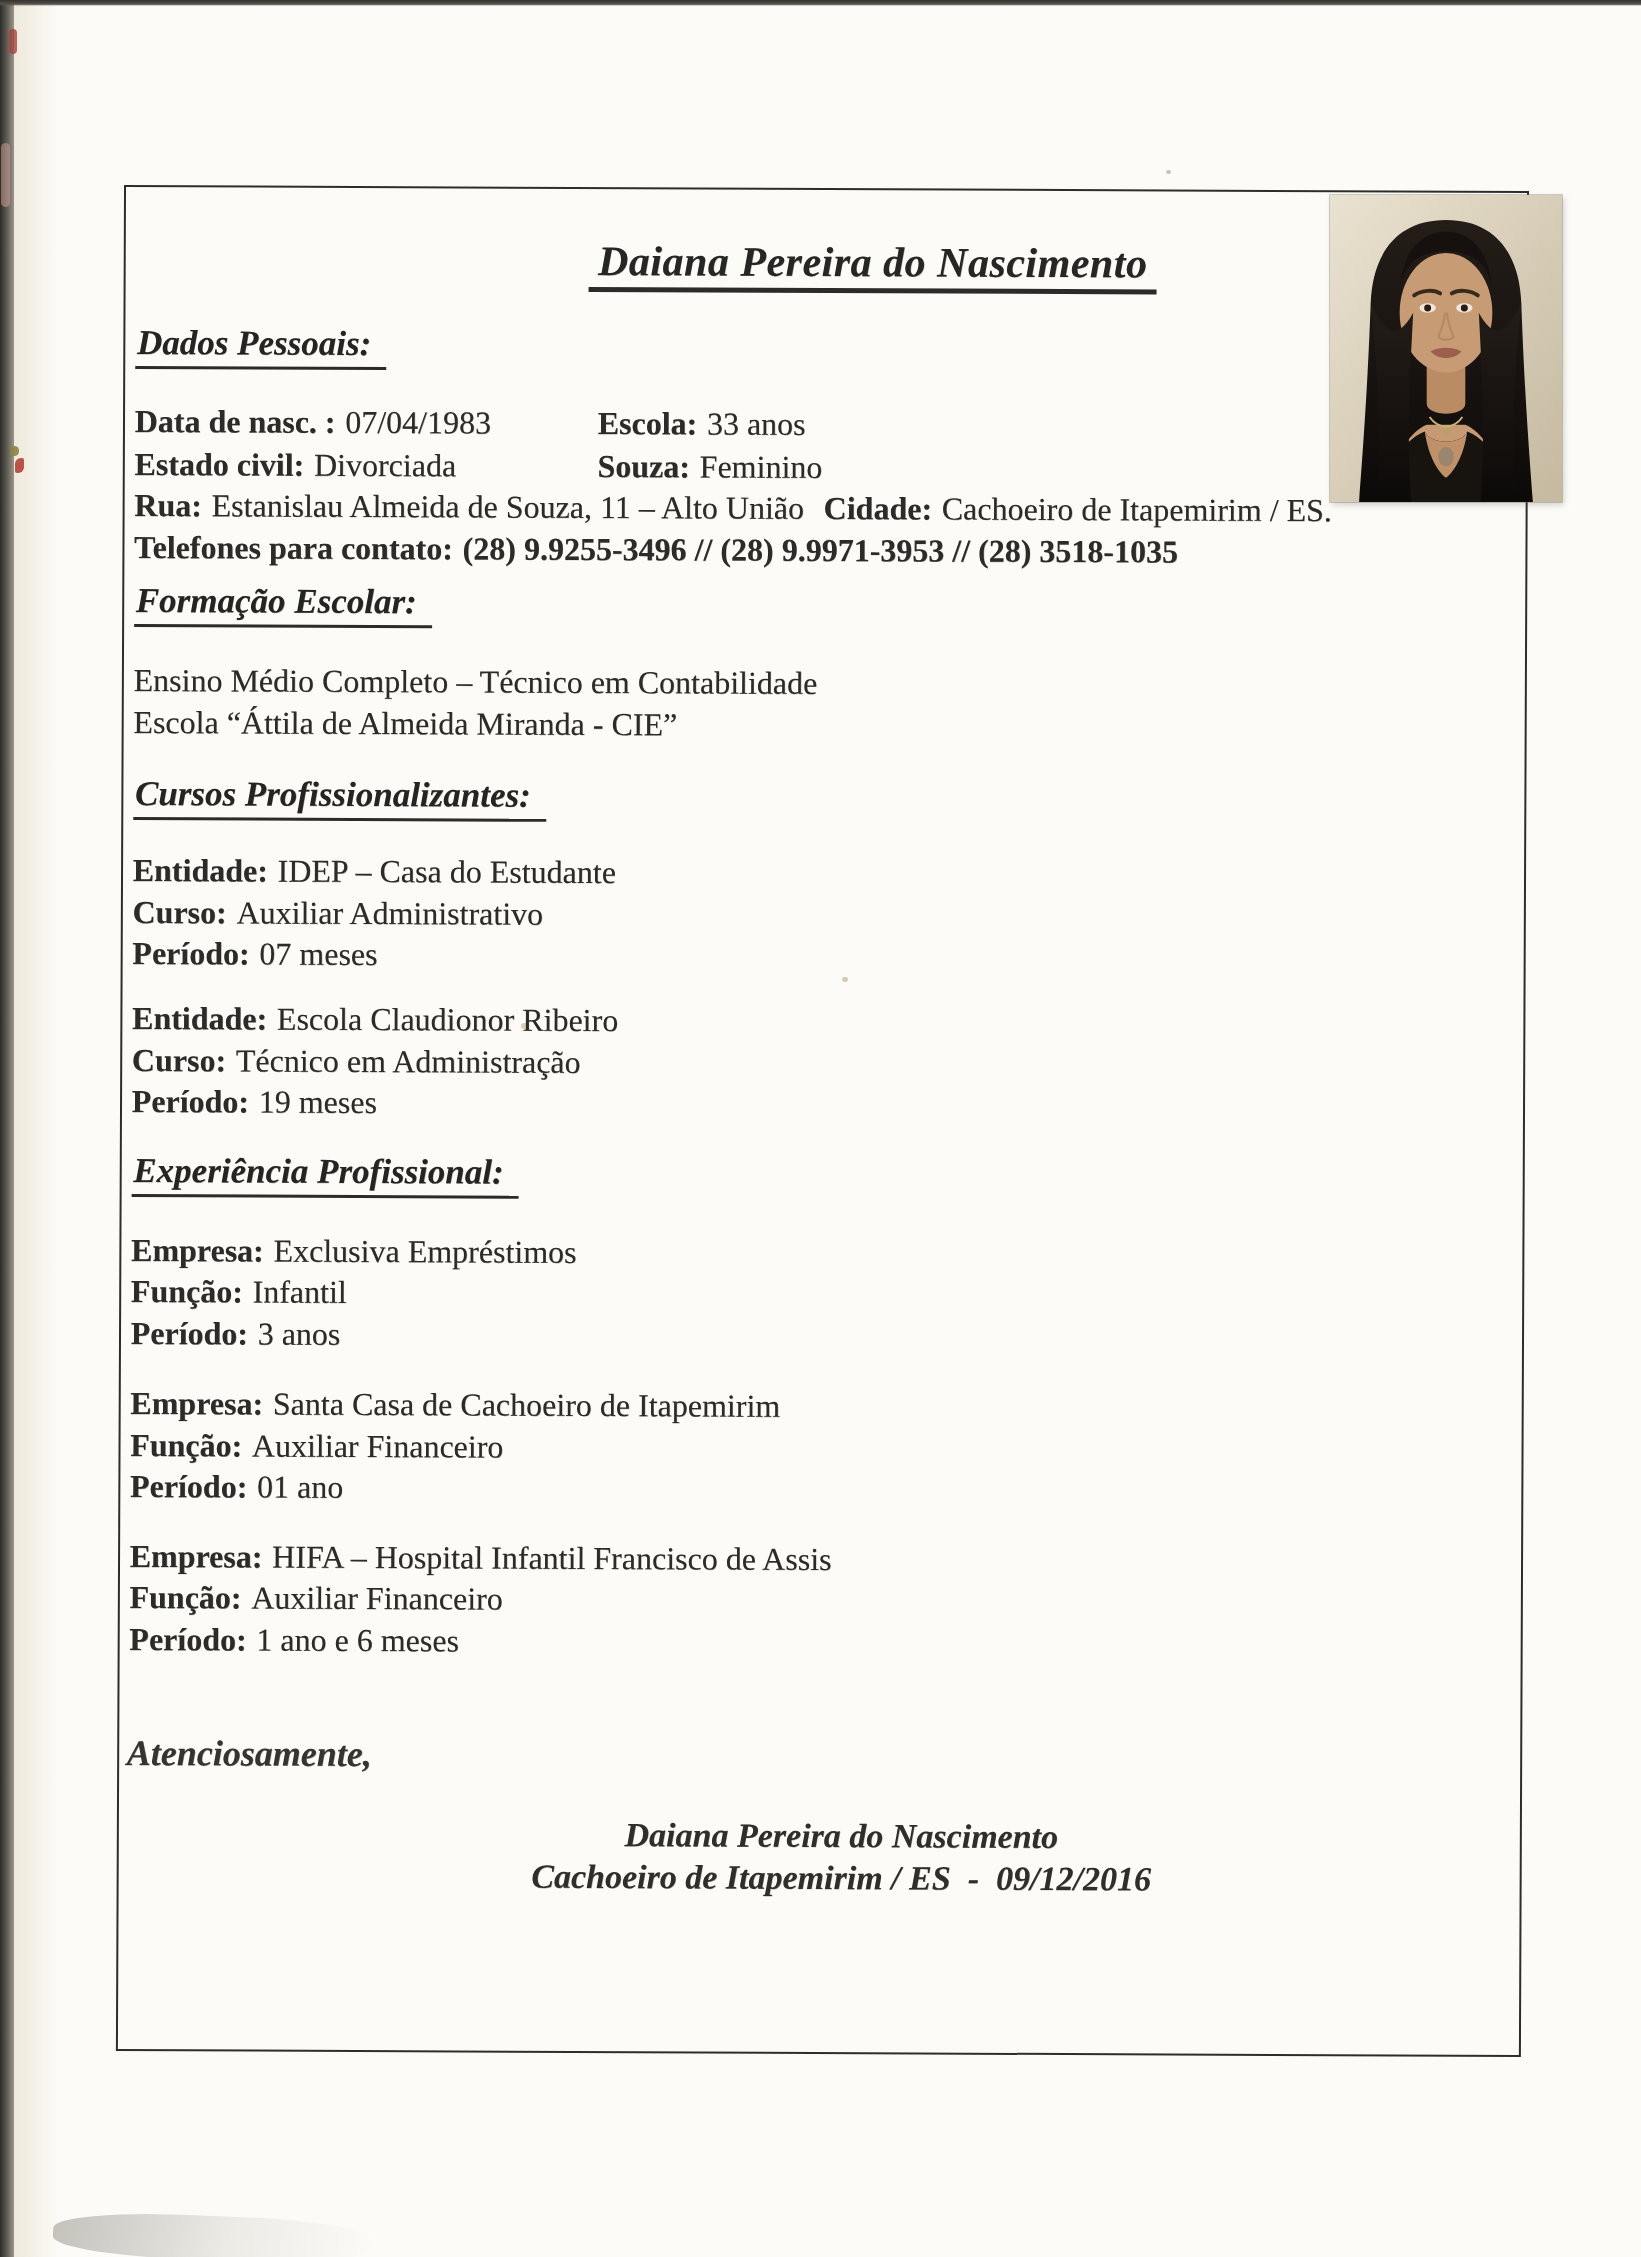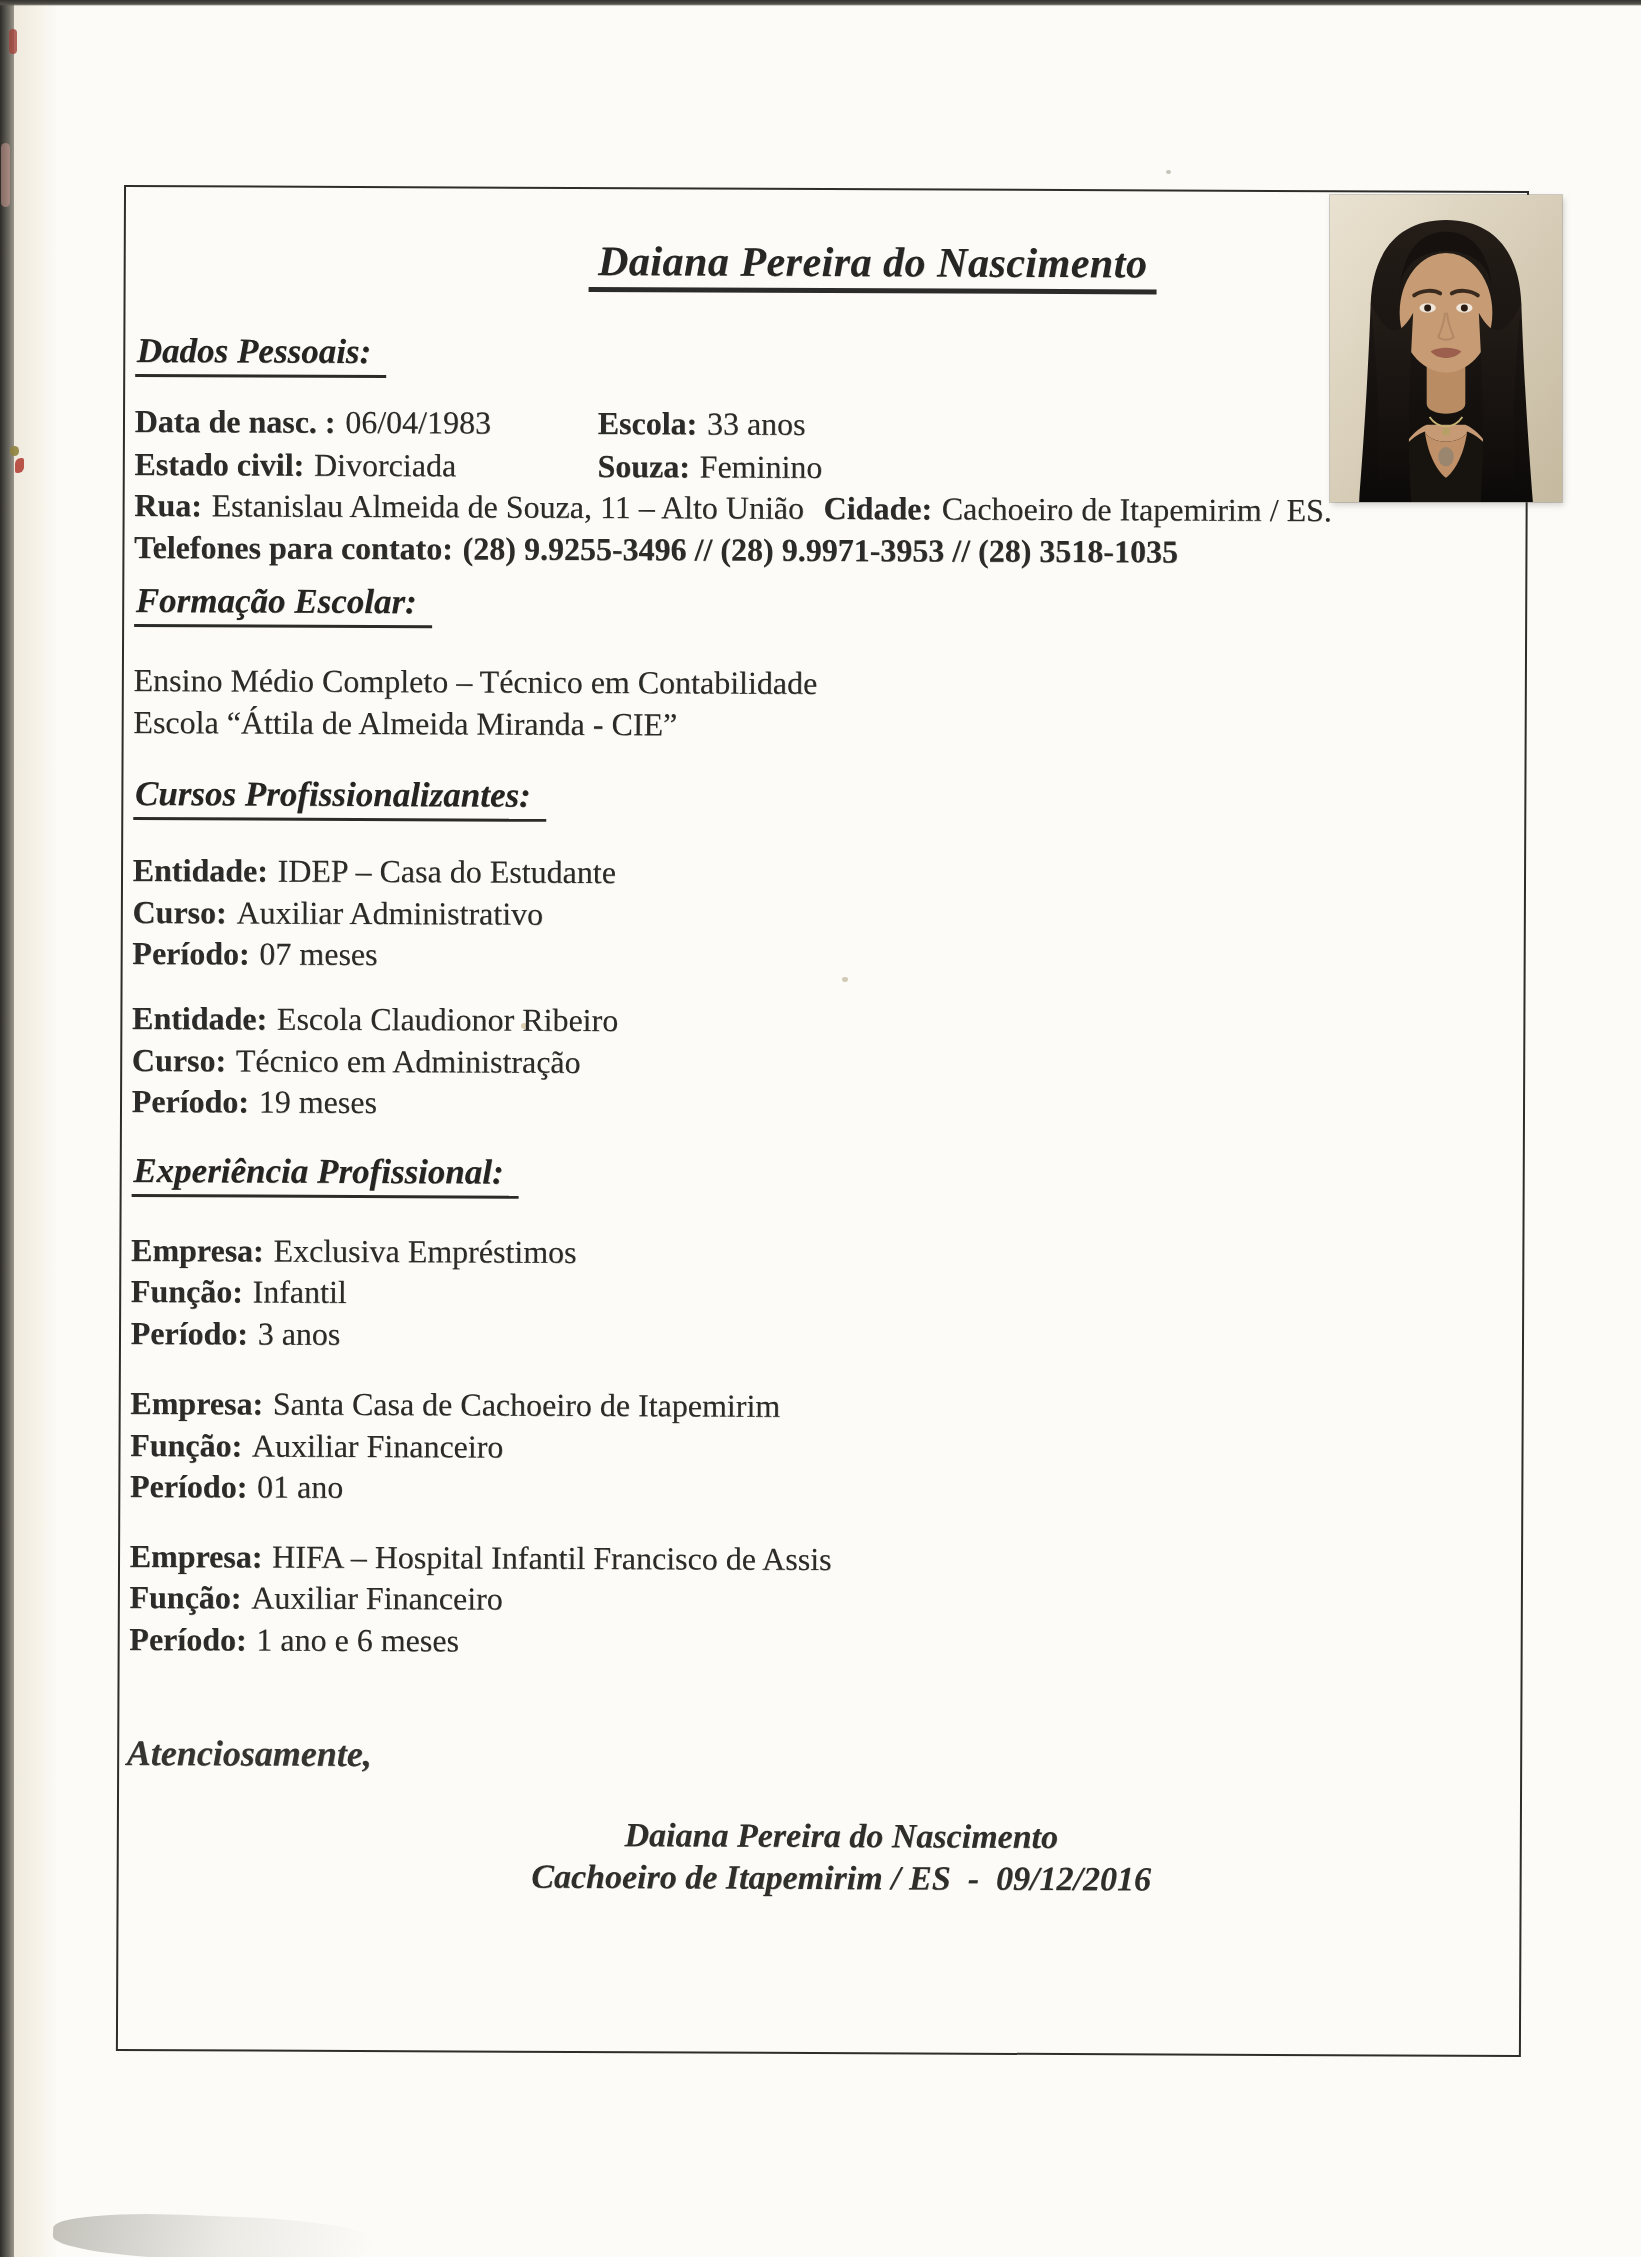--- a/index.html
+++ b/index.html
@@ -86,26 +86,26 @@
   <div class="speck art-dust2"></div>
   <div class="speck art-dust3"></div>
 
   <div class="doc-box">
     <div class="doc-inner txt">
 
       <div class="title-wrap">
         <span class="title">Daiana Pereira do Nascimento</span>
       </div>
 
-      <div class="heading" style="top:144px">
+      <div class="heading" style="top:136px">
         <span class="hd">Dados Pessoais:</span>
       </div>
 
       <div class="row" style="top:215px">
-        <span class="lab">Data de nasc. :</span><span>06/04/1983</span>
+        <span class="lab">Data de nasc. :</span><span>07/04/1983</span>
         <span class="c2">
           <span class="lab">Escola:</span><span>33 anos</span>
         </span>
       </div>
 
       <div class="row" style="top:258px">
         <span class="lab">Estado civil:</span><span>Divorciada</span>
         <span class="c2">
           <span class="lab">Souza:</span><span>Feminino</span>
         </span>

